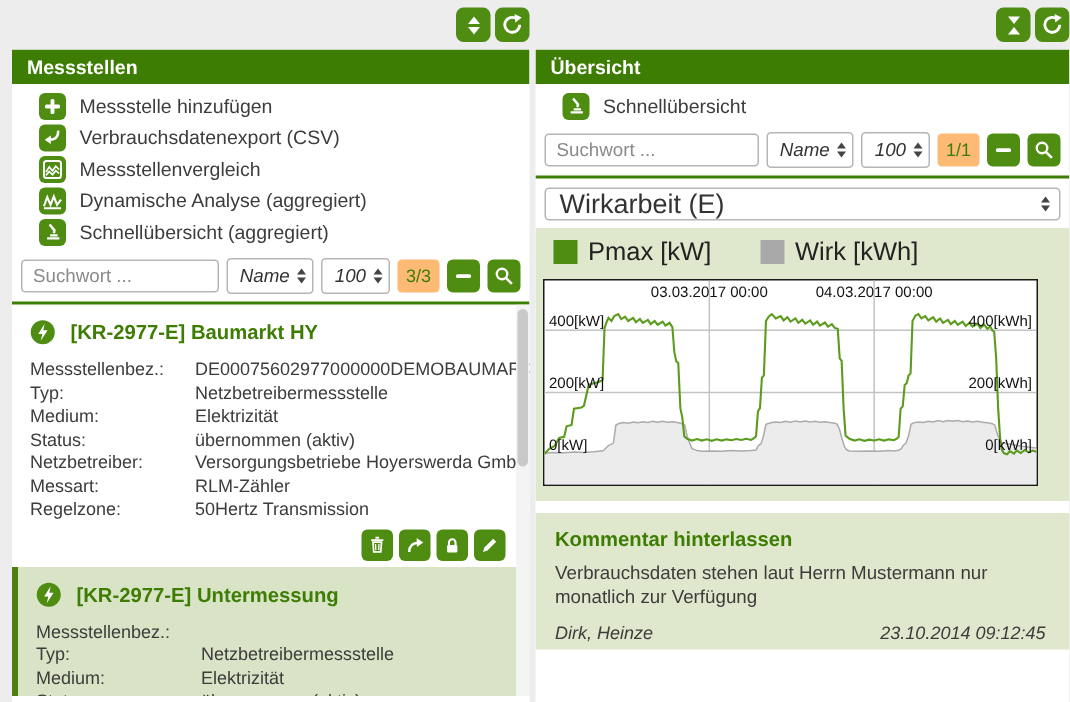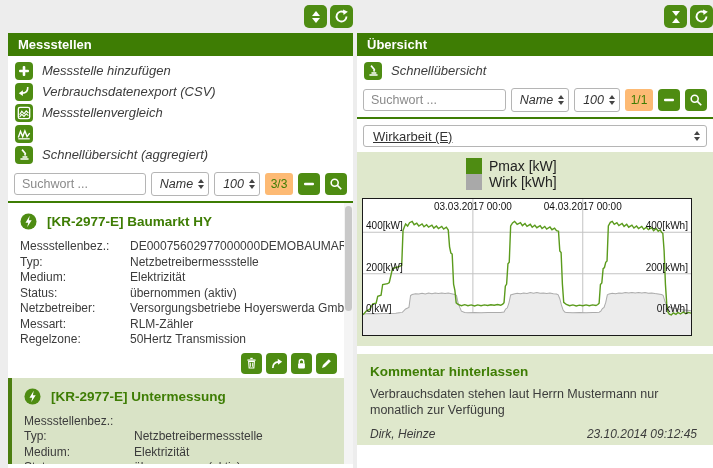--- a/index.html
+++ b/index.html
@@ -11,21 +11,21 @@
   .sq-btn{width:23px;height:23px;border-radius:5px;background:#4e8c12;display:flex;
           flex-direction:column;align-items:center;justify-content:center;cursor:pointer;box-sizing:border-box;}
   .tri-up{width:0;height:0;border-left:4px solid transparent;border-right:4px solid transparent;border-bottom:5px solid #fff;}
   .tri-down{width:0;height:0;border-left:4px solid transparent;border-right:4px solid transparent;border-top:5px solid #fff;}
   .tri-gap{height:2px;}
   .panel{position:absolute;top:33px;height:435px;background:#fff;overflow:hidden;}
   .panel.l{left:8px;width:345px;}
   .panel.r{left:357px;width:356px;}
   .panel-header{height:23px;background:#3e7d04;color:#fff;font-weight:bold;font-size:13px;
                 line-height:23px;padding:0 10px;}
-  .menu{padding:4px 1px 2px;font-style:italic;}
+  .menu{padding:4px 12px 2px;}
   .menu-item{display:flex;align-items:center;gap:9px;padding:1px 6px;height:19px;cursor:pointer;}
   .icon-sq{width:18px;height:18px;border-radius:4px;background:#4e8c12;flex:0 0 18px;
            display:flex;align-items:center;justify-content:center;}
   .menu-label{font-size:13px;color:#3c3c3c;white-space:nowrap;}
   .search-row{display:flex;align-items:center;gap:5px;padding:5px 6px 5px 6px;}
   .search-input{height:20px;border:1px solid #b5b5b5;border-radius:3px;padding:0 7px;
                 font-size:12.5px;color:#555;flex:1;min-width:0;outline:none;
                 font-family:"Liberation Sans","DejaVu Sans",sans-serif;}
   .search-input::placeholder{color:#8a8a8a;}
   .sel{height:22px;border:1px solid #b5b5b5;border-radius:3px;background:#fff;display:flex;
@@ -46,24 +46,24 @@
   .frow{display:flex;font-size:12px;color:#3c3c3c;line-height:15.5px;}
   .flabel{width:110px;flex:0 0 110px;}
   .fvalue{white-space:nowrap;}
   .actions{display:flex;justify-content:flex-end;gap:4px;padding:5px 0 2px;}
   .action-btn{width:21px;height:21px;border-radius:4px;background:#4e8c12;display:flex;
               align-items:center;justify-content:center;cursor:pointer;}
   .scrollbar{position:absolute;right:0;top:0;bottom:0;width:9px;background:#f4f4f4;}
   .thumb{position:absolute;top:3px;left:1px;width:7px;height:105px;background:#c9c9c9;border-radius:4px;}
   .wide-select{margin:6px 6px 5px;height:20px;border:1px solid #b5b5b5;border-radius:3px;
                display:flex;align-items:center;justify-content:space-between;background:#fff;
-               padding:0 6px 0 9px;font-size:13px;color:#333;cursor:pointer;text-decoration:underline;}
+               padding:0 6px 0 9px;font-size:18px;color:#333;cursor:pointer;}
   .section{background:#dfe8cc;padding:5px 0 6px;}
   .section-title{color:#3e7d04;font-weight:bold;font-size:13.5px;padding:3px 12px 6px;}
-  .legend{display:flex;align-items:center;padding:1px 12px 6px;font-size:14px;color:#222;flex-direction:column;}
+  .legend{display:flex;padding:1px 12px 6px;font-size:17px;color:#222;}
   .legend-item{display:flex;align-items:center;width:138px;}
   .legend-swatch{width:16px;height:16px;margin-right:7px;flex:0 0 16px;}
   .chart-box{margin:2px 21px 4px 5px;height:136px;border:1px solid #1a1a1a;background:#fff;position:relative;text-decoration:underline;}
   .chart-box svg{position:absolute;left:0;top:0;width:100%;height:100%;}
   .gap{height:8px;background:#fff;}
   .comment{background:#dfe8cc;padding:8px 16px 0 13px;height:91px;box-sizing:border-box;}
   .comment-title{color:#3e7d04;font-weight:bold;font-size:13.5px;padding:2px 0 7px;}
   .comment-text{font-size:12.5px;color:#3c3c3c;line-height:16px;max-width:335px;}
   .comment-foot{display:flex;justify-content:space-between;font-size:12px;font-style:italic;
                 color:#3c3c3c;padding-top:9px;}
@@ -134,20 +134,21 @@
       </span>
       <span class="menu-label">Messstellenvergleich</span>
     </div>
     <div class="menu-item">
       <span class="icon-sq">
         <svg width="14" height="14" viewBox="0 0 16 16">
             <polyline points="1.5,12 4,5 6.5,11 9,4.5 11.5,11 14.5,7" fill="none" stroke="#fff" stroke-width="1.6"></polyline>
             <line x1="1.5" y1="13.5" x2="14.5" y2="13.5" stroke="#fff" stroke-width="1.4"></line>
           </svg>
       </span>
+      <span class="menu-label">Dynamische Analyse (aggregiert)</span>
     </div>
     <div class="menu-item">
       <span class="icon-sq">
         <svg width="13" height="13" viewBox="0 0 16 16">
             <path d="M5 2 l4.5 5.5 M9.5 7.5 l-1.5 1.5" stroke="#fff" stroke-width="2" fill="none"></path>
             <path d="M3 13.5 h10 M5.5 11 h6" stroke="#fff" stroke-width="1.8" fill="none"></path>
           </svg>
       </span>
       <span class="menu-label">Schnellübersicht (aggregiert)</span>
     </div>

